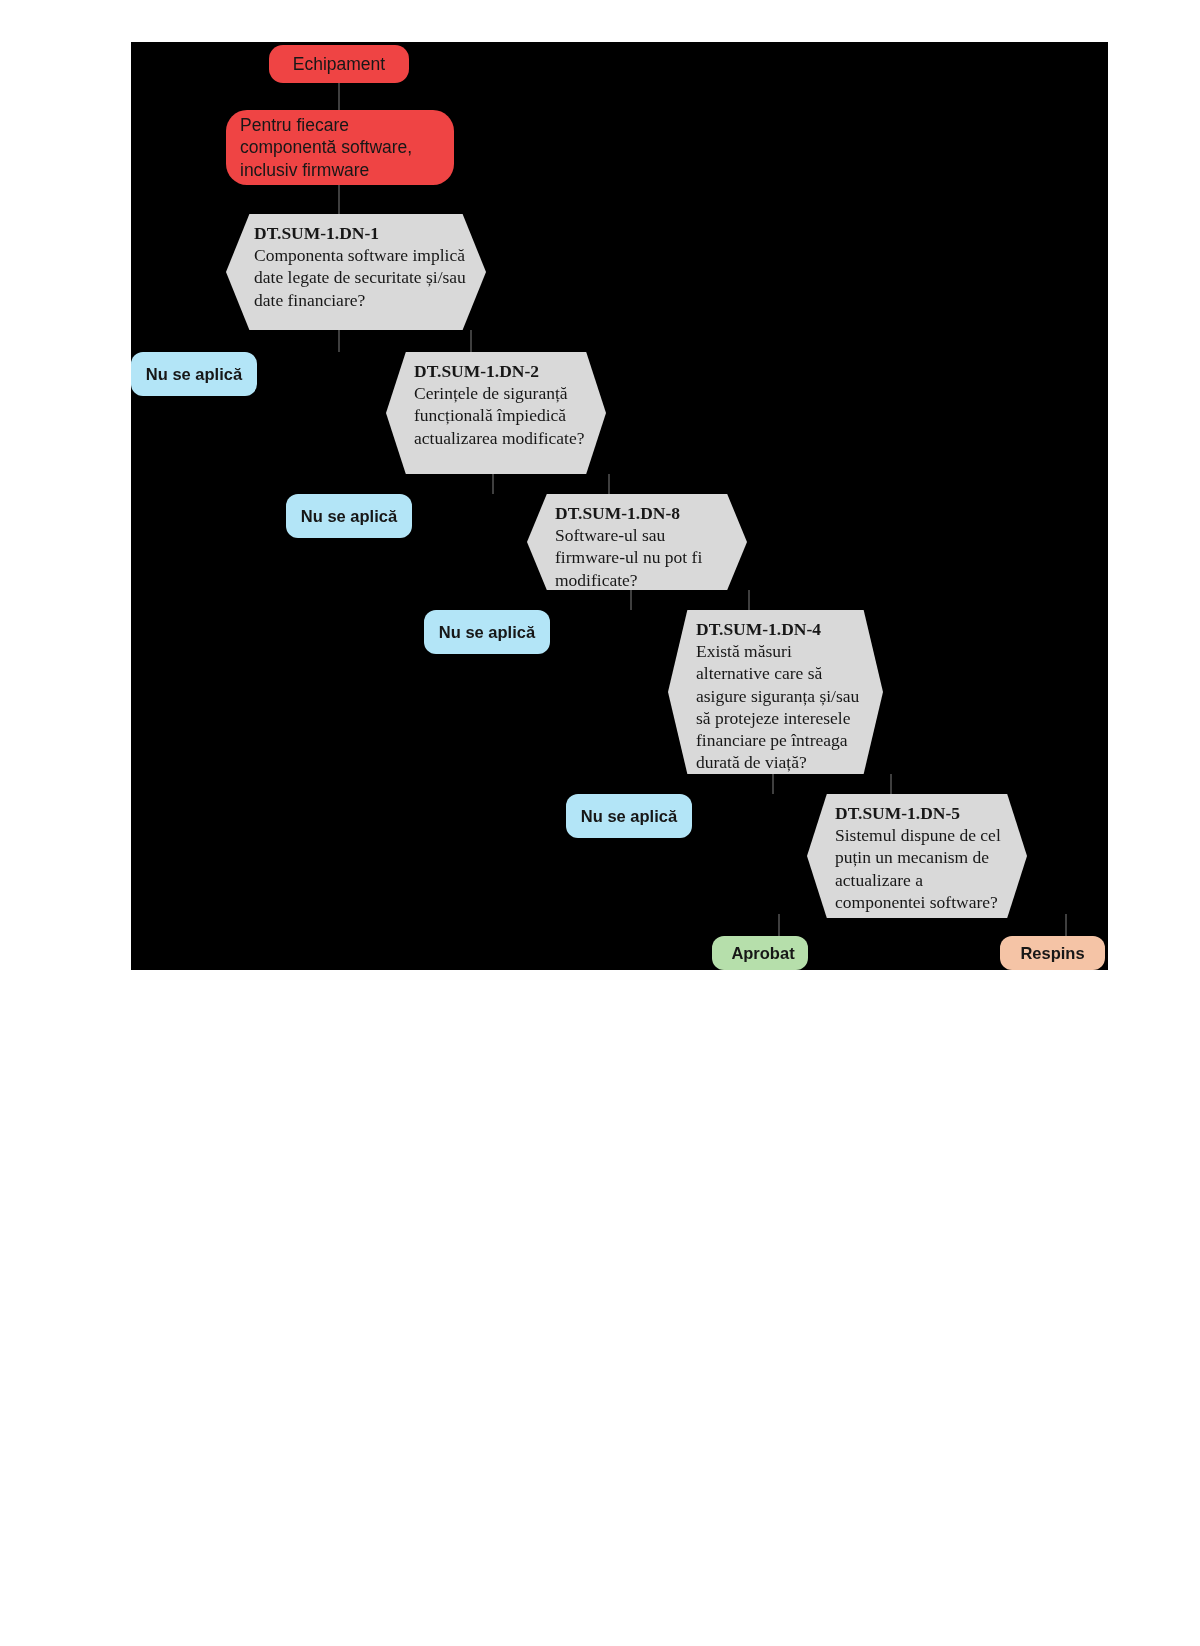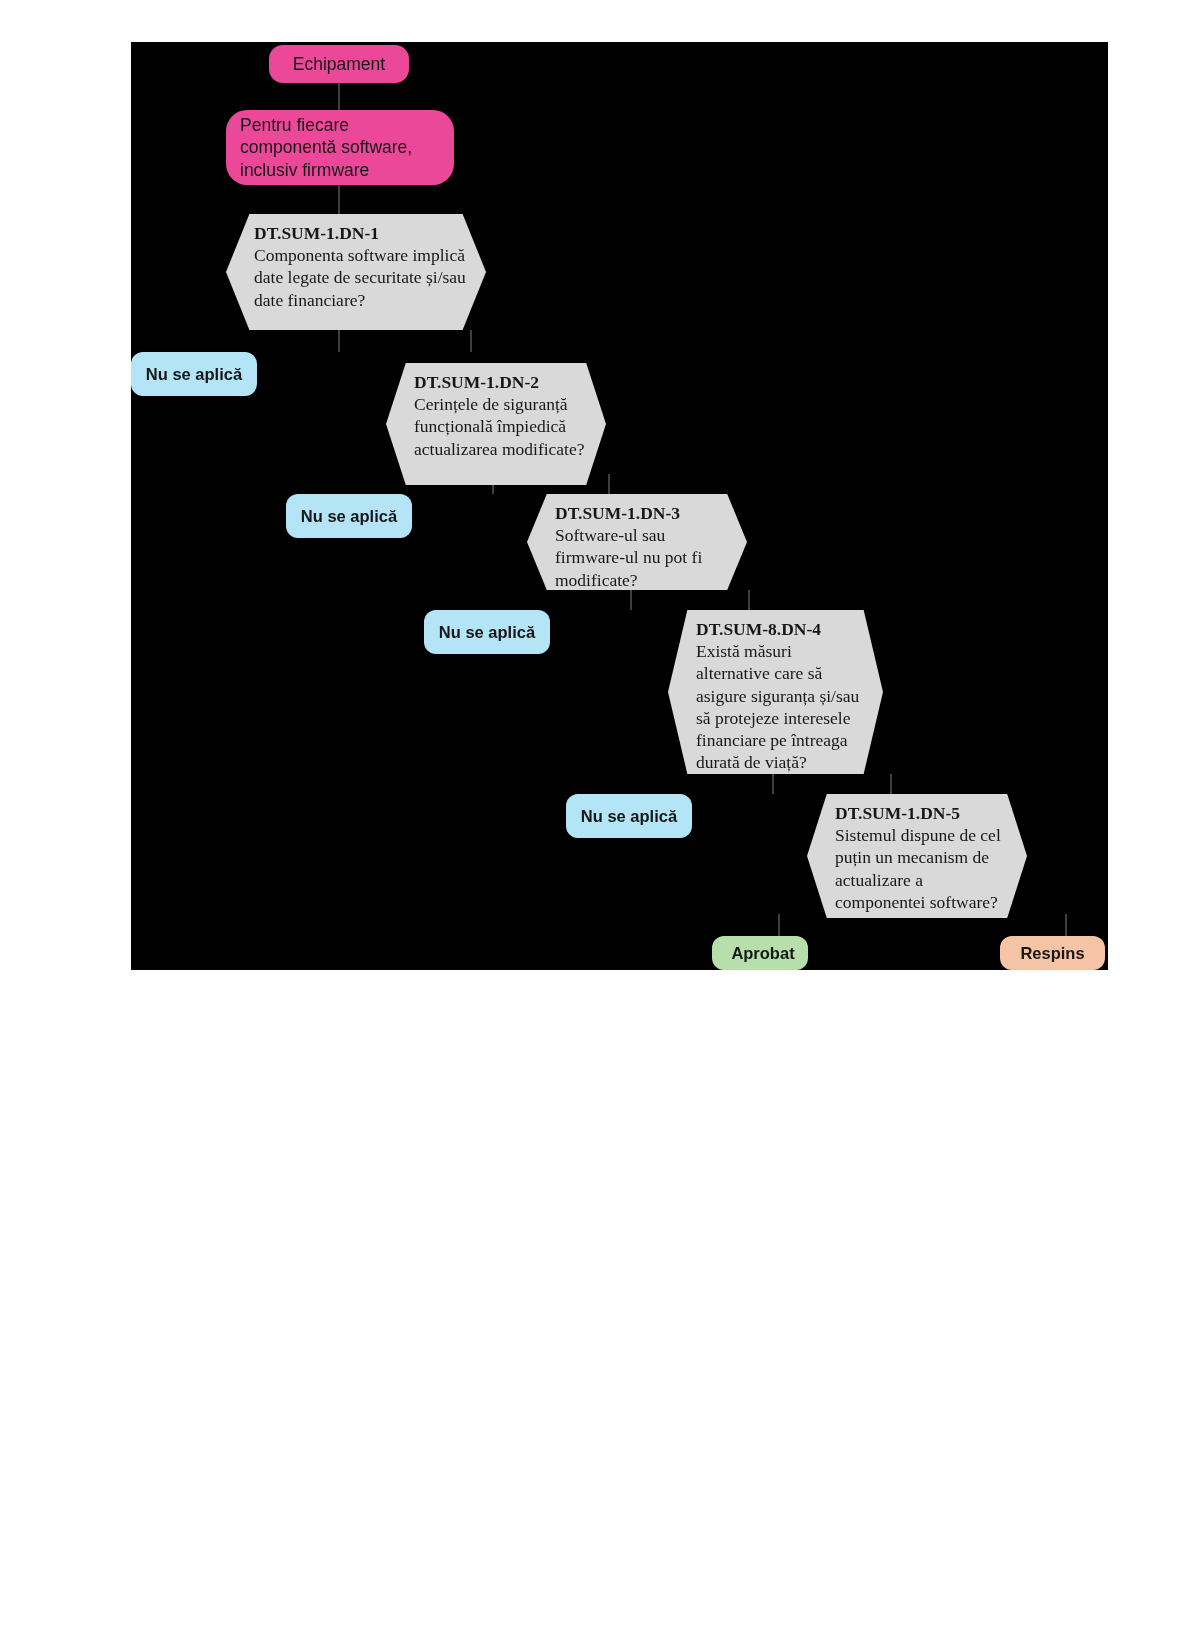--- a/index.html
+++ b/index.html
@@ -37,21 +37,21 @@
   .node {
     position: absolute;
     display: flex;
     align-items: center;
     color: #171717;
     line-height: 1.27;
   }
 
   
   .rounded {
-    background: #ec4899;
+    background: #ef4444;
     border-radius: 14px;
     justify-content: center;
     text-align: center;
     font-size: 17.5px;
   }
   .rounded.left-align {
     justify-content: flex-start;
     text-align: left;
     padding: 8px 14px;
   }
@@ -130,45 +130,45 @@
       <span class="inner">
         <span class="code">DT.SUM-1.DN-1</span>
         <span class="body">Componenta software implică date legate de securitate și/sau date financiare?</span>
       </span>
     </div>
 
     <div class="node pill-blue" style="left:0px; top:310px; width:126px; height:44px;">
       <span>Nu se aplică</span>
     </div>
 
-    <div class="node hex" style="left:255px; top:310px; width:220px; height:122px;margin-top:11px;">
+    <div class="node hex" style="left:255px; top:310px; width:220px; height:122px;">
       <span class="inner">
         <span class="code">DT.SUM-1.DN-2</span>
         <span class="body">Cerințele de siguranță funcțională împiedică actualizarea modificate?</span>
       </span>
     </div>
 
     <div class="node pill-blue" style="left:155px; top:452px; width:126px; height:44px;">
       <span>Nu se aplică</span>
     </div>
 
     <div class="node hex" style="left:396px; top:452px; width:220px; height:96px;">
       <span class="inner">
-        <span class="code">DT.SUM-1.DN-3</span>
+        <span class="code">DT.SUM-1.DN-8</span>
         <span class="body">Software-ul sau firmware-ul nu pot fi modificate?</span>
       </span>
     </div>
 
     <div class="node pill-blue" style="left:293px; top:568px; width:126px; height:44px;">
       <span>Nu se aplică</span>
     </div>
 
     <div class="node hex" style="left:537px; top:568px; width:215px; height:164px;">
       <span class="inner">
-        <span class="code">DT.SUM-8.DN-4</span>
+        <span class="code">DT.SUM-1.DN-4</span>
         <span class="body">Există măsuri alternative care să asigure siguranța și/sau să protejeze interesele financiare pe întreaga durată de viață?</span>
       </span>
     </div>
 
     <div class="node pill-blue" style="left:435px; top:752px; width:126px; height:44px;">
       <span>Nu se aplică</span>
     </div>
 
     <div class="node hex" style="left:676px; top:752px; width:220px; height:124px;">
       <span class="inner">

